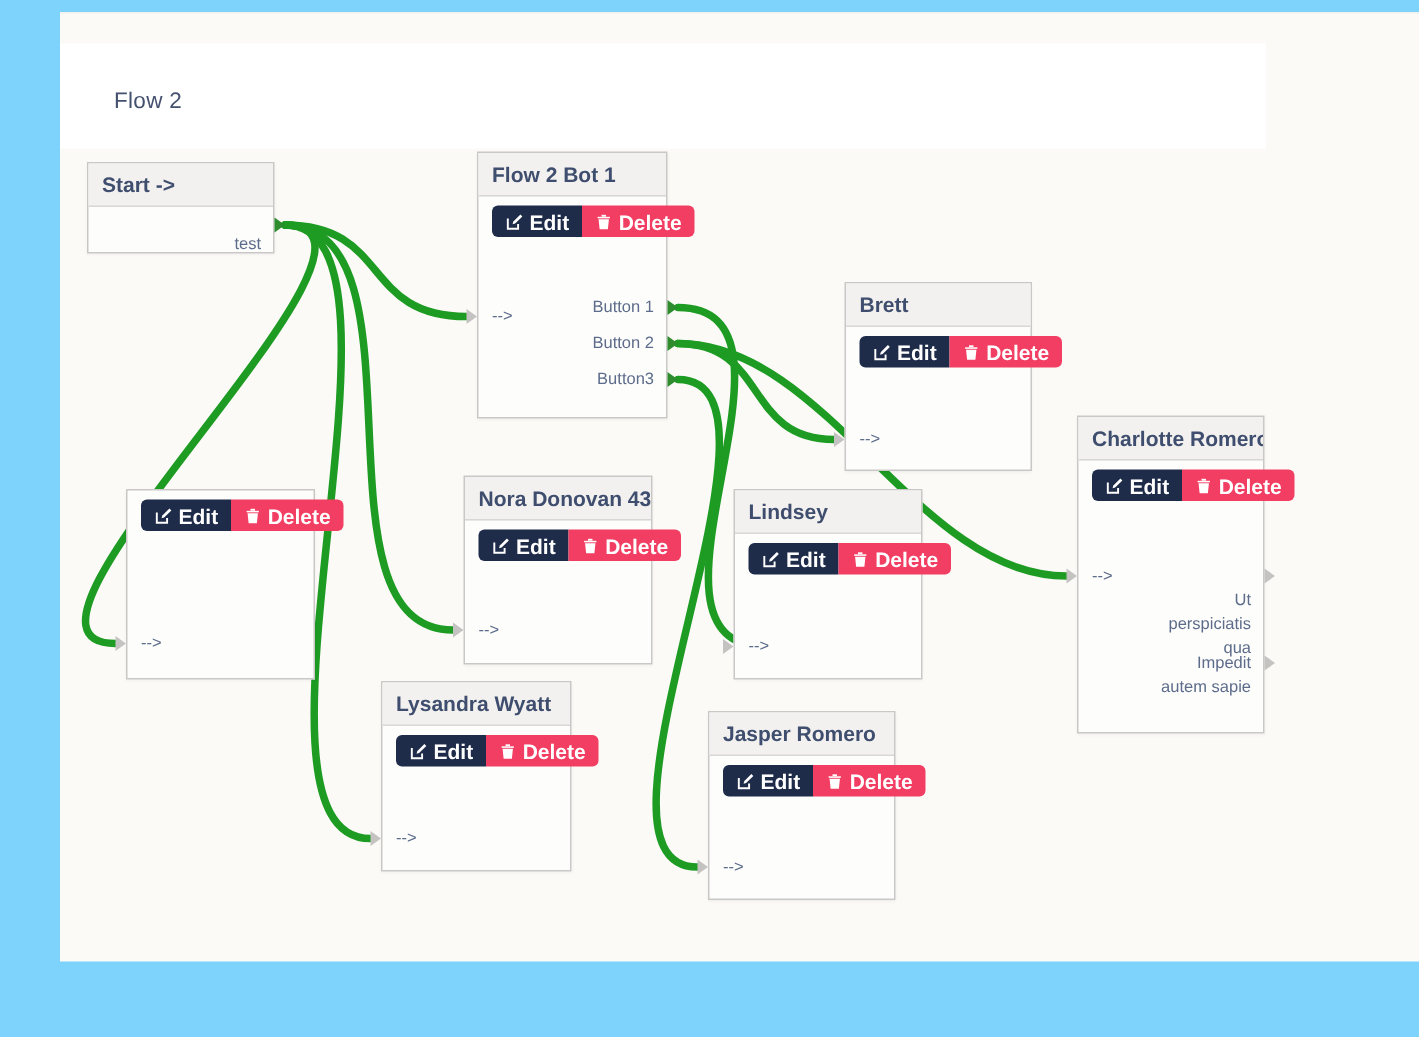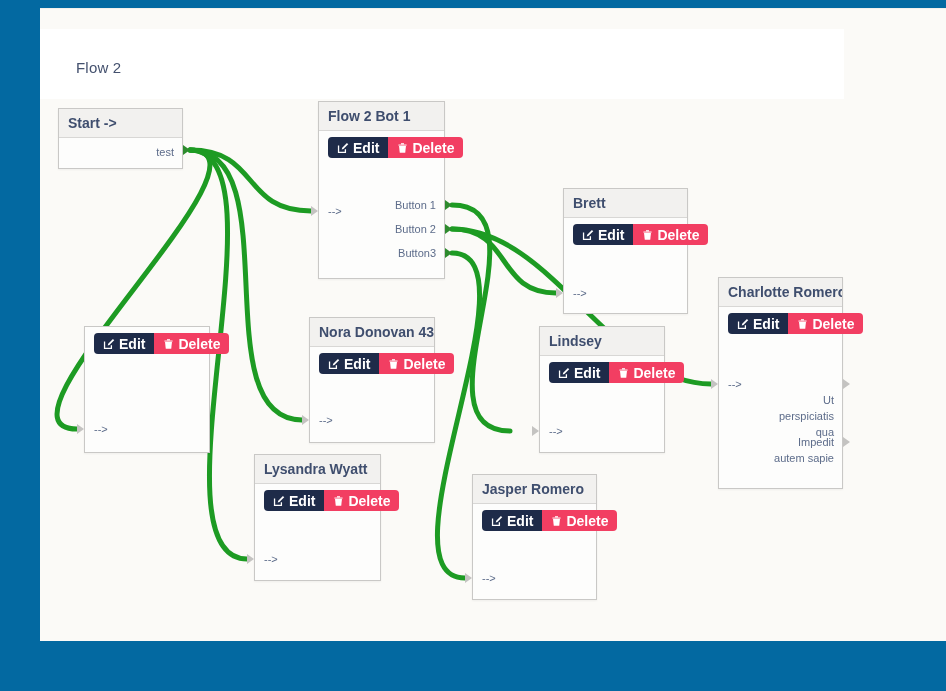--- a/index.html
+++ b/index.html
@@ -6,21 +6,21 @@
     --connector:#1d9b23;
     --edit-bg:#1e2b49;
     --delete-bg:#f23e62;
     --header-text:#3f4e6e;
     --port-text:#5d6c8a;
     --arrow-connected:#2e8b2e;
     --arrow-idle:#c4c3c1;
   }
   *{margin:0;padding:0;box-sizing:border-box;}
   html,body{background:#ffffff;font-family:"Liberation Sans",sans-serif;}
-  .page{position:relative;width:946px;height:691px;background:#0369a1;overflow:hidden;padding-left:15px;}
+  .page{position:relative;width:946px;height:691px;background:#7dd3fc;overflow:hidden;padding-left:15px;}
   .canvas{position:absolute;left:40px;top:8px;width:906px;height:633px;background:#fbfaf7;border-top:1px solid #f1f0ec;}
   .title-card{position:absolute;left:0;top:20px;width:804px;height:70px;background:#ffffff;z-index:0;}
   .title-card .title{position:absolute;left:36px;top:30px;font-size:15px;color:#44516e;font-weight:400;letter-spacing:.2px;}
   svg.wires{position:absolute;left:0;top:0;width:906px;height:633px;z-index:1;overflow:visible;}
   svg.wires path{stroke:var(--connector);stroke-width:5;fill:none;stroke-linecap:round;}
   .node{position:absolute;background:#fdfdfc;border:1px solid #c9c8c6;z-index:2;box-shadow:0 1px 2px rgba(0,0,0,.05);}
   .node-header{background:#f2f1ef;border-bottom:1px solid #d8d7d5;padding:6px 9px 5px 9px;font-size:14px;line-height:17px;
     font-weight:700;color:var(--header-text);white-space:nowrap;overflow:hidden;}
   .btn-row{display:flex;margin:6px 0 0 9px;}
   .btn{height:21px;display:inline-flex;align-items:center;gap:4px;padding:0 9px;color:#fff;font-size:14px;font-weight:700;
@@ -52,21 +52,21 @@
         <path d="M 150 141 C 250 141, 162 411, 262 411"></path>
         <path d="M 150 141 C 250 141, 107 550, 207 550"></path>
         <path d="M 412 196 C 512 196, 370 422, 470 422"></path>
         <path d="M 412 220 C 472 220, 456 284, 516 284"></path>
         <path d="M 412 220 C 512 220, 571 375, 671 375"></path>
         <path d="M 412 244 C 502 244, 335 569, 425 569"></path>
       </svg>
 
   <div class="node" style="left: 18px; top: 99px; width: 125px; height: 61px;">
         <div class="node-header">Start -&gt;</div>
-        <div class="port-label port-out" style="top: 43px;">test</div>
+        <div class="port-label port-out" style="top: 54px;">test</div>
         <div class="arrow out connected" style="top: 41px;"></div>
       </div>
       <div class="node" style="left: 278px; top: 92px; width: 127px; height: 178px;">
         <div class="node-header">Flow 2 Bot 1</div>
         <div class="btn-row">
           <button class="btn btn-edit">
             <svg width="12" height="12" viewBox="0 0 14 14">
               <path d="M1.8 4.2 V12.2 H9.8 V8.5" fill="none" stroke="#fff" stroke-width="1.5"></path>
               <path d="M5.5 8.7 L6.1 6.7 L11.6 1.2 L13.1 2.7 L7.5 8.2 Z" fill="#fff"></path>
             </svg>
@@ -174,21 +174,21 @@
               <path fill="#fff" d="M2.6 4.6h8.8l-.9 8.6H3.5z"></path>
               <rect fill="#fff" x="1.8" y="2.6" width="10.4" height="1.3"></rect>
               <rect fill="#fff" x="5.1" y="0.9" width="3.8" height="1.6"></rect>
             </svg>
             <span>Delete</span>
           </button>
         </div>
         <div class="port-label port-in" style="top: 102px;">--&gt;</div>
         <div class="arrow in" style="top: 102px;"></div>
       </div>
-      <div class="node" style="left: 499px; top: 317px; width: 126px; height: 127px;">
+      <div class="node" style="left: 449px; top: 317px; width: 126px; height: 127px;">
         <div class="node-header">Lindsey</div>
         <div class="btn-row">
           <button class="btn btn-edit">
             <svg width="12" height="12" viewBox="0 0 14 14">
               <path d="M1.8 4.2 V12.2 H9.8 V8.5" fill="none" stroke="#fff" stroke-width="1.5"></path>
               <path d="M5.5 8.7 L6.1 6.7 L11.6 1.2 L13.1 2.7 L7.5 8.2 Z" fill="#fff"></path>
             </svg>
             <span>Edit</span>
           </button>
           <button class="btn btn-delete">

